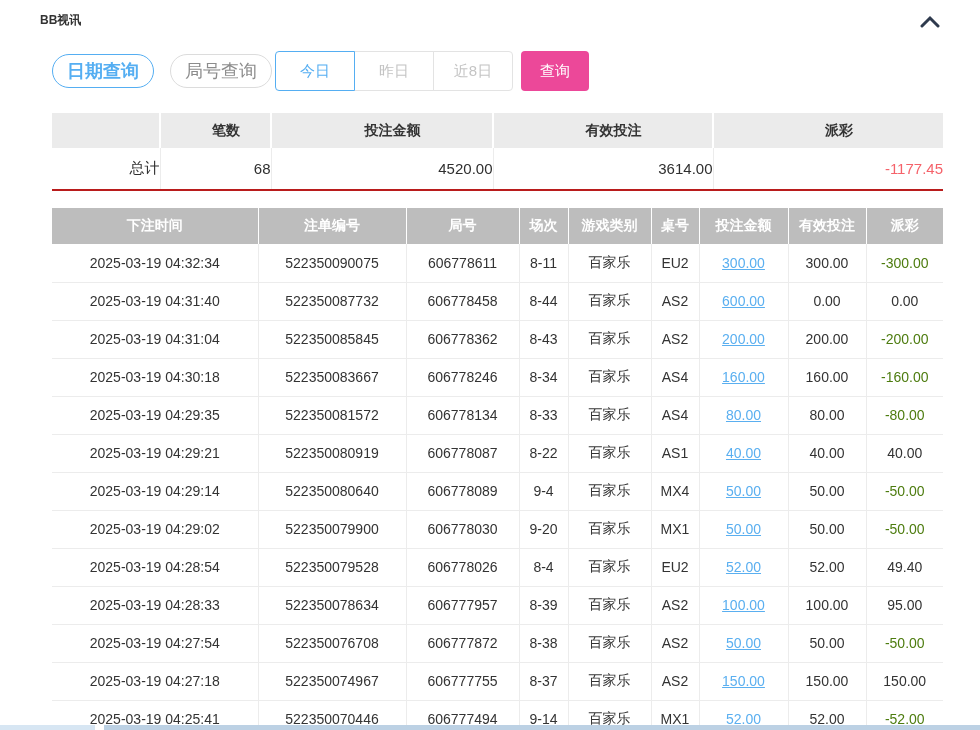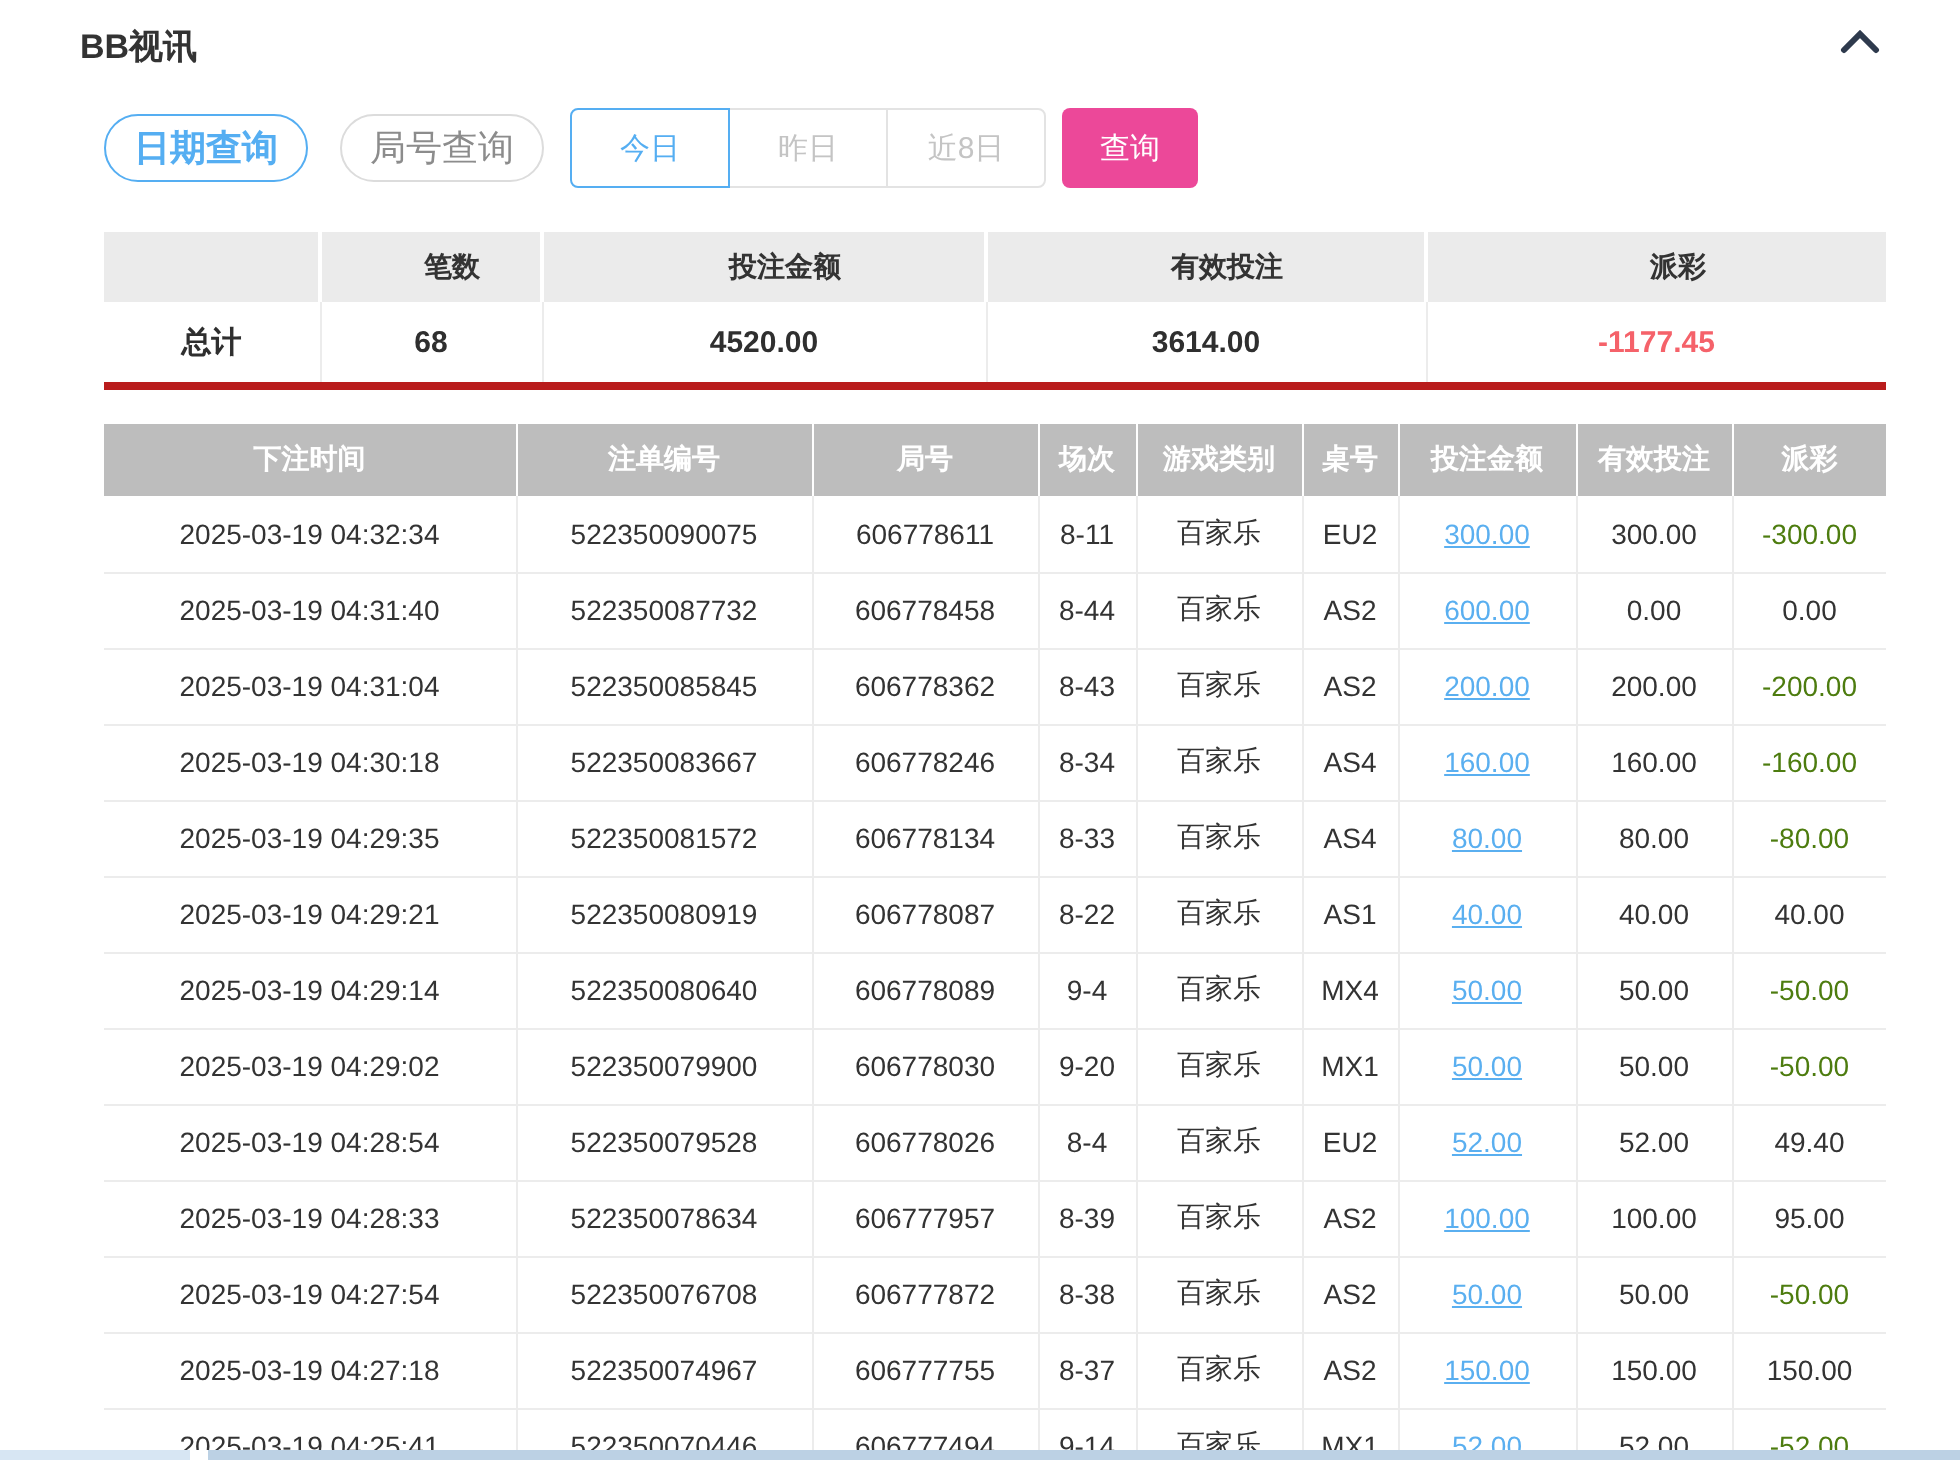--- a/index.html
+++ b/index.html
@@ -6,21 +6,21 @@
   html,body { background:#fff; }
   body {
     width:980px; height:730px; overflow:hidden; position:relative;
     font-family:"Liberation Sans","DejaVu Sans",sans-serif;
     color:#333;
   }
   .page-header{
     display:flex; justify-content:space-between; align-items:flex-start;
     padding:12px 40px 0 40px;
   }
-  .page-title{ font-size:17px; font-weight:700; color:#333; }
+  .page-title{ font-size:12px; font-weight:700; color:#333; }
   .collapse-btn{ cursor:pointer; padding-top:2px; }
 
   
   .filter-row{
     display:flex; align-items:center;
     margin:19px 0 0 52px;
     height:40px;
   }
   .pill{
     height:34px; min-width:82px; padding:0 14px;
@@ -31,21 +31,21 @@
   .pill.active{ border:1px solid #55aef2; color:#55aef2; font-weight:700; }
   .pill.inactive{ border:1px solid #dcdcdc; color:#8c8c8c; margin-left:16px; }
 
   .date-input{
     margin-left:16px; height:40px; width:230px;
     border:1px solid #dcdcdc; border-radius:4px; background:#fff;
     display:flex; align-items:center; padding:0 10px; gap:9px; cursor:pointer;
   }
   .date-input .value{ font-size:16px; color:#2b2b2b; white-space:nowrap; }
 
-  .quick-group{ display:flex; margin-left:13px; }
+  .quick-group{ display:flex; margin-left:3px; }
   .quick-btn{
     height:40px; width:80px; background:#fff;
     display:inline-flex; align-items:center; justify-content:center;
     font-size:15px; cursor:pointer;
   }
   .quick-btn.inactive{ border:1px solid #e3e3e3; color:#c4c4c4; margin-left:-1px; }
   .quick-btn.active{ border:1px solid #55aef2; color:#55aef2; position:relative; z-index:2; border-radius:4px 0 0 4px; }
   .quick-btn:last-child{ border-radius:0 4px 4px 0; }
 
   .search-btn{
@@ -58,22 +58,22 @@
   
   table{ border-collapse:collapse; table-layout:fixed; width:891px; margin-left:52px; }
 
   .summary-table{ margin-top:22px; }
   .summary-table th{
     background:#ebebeb; height:35px; font-size:14px; font-weight:700; color:#333;
     border-right:2px solid #fff; text-align:center;padding-left:21px;
   }
   .summary-table th:last-child{ border-right:none; }
   .summary-table td{
-    height:42px; text-align:center; font-size:15px; font-weight:700; color:#2f2f2f;
-    border-right:1px solid #ececec; border-bottom:4px solid #b91c1c;
+    height:42px; text-align:right; font-size:15px; font-weight:400; color:#2f2f2f;
+    border-right:1px solid #ececec; border-bottom:2px solid #b91c1c;
   }
   .summary-table td:last-child{ border-right:none; }
   .summary-table td.neg{ color:#f5626a; }
 
   .bet-table{ margin-top:17px; }
   .bet-table th{
     background:#bdbdbd; color:#fff; height:36px; font-size:14px; font-weight:700;
     border-right:1px solid #fff; text-align:center;margin-left:36px;
   }
   .bet-table th:last-child{ border-right:none; }

